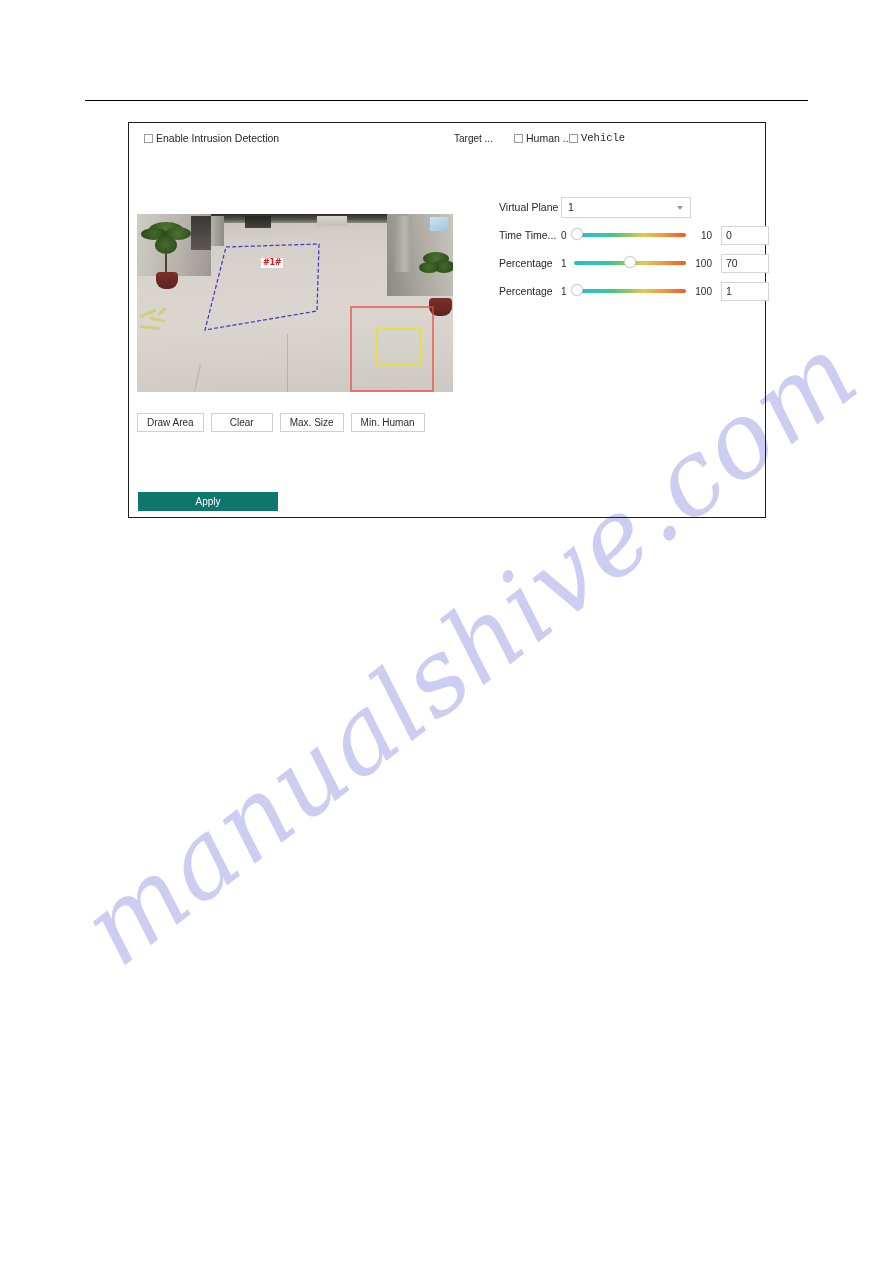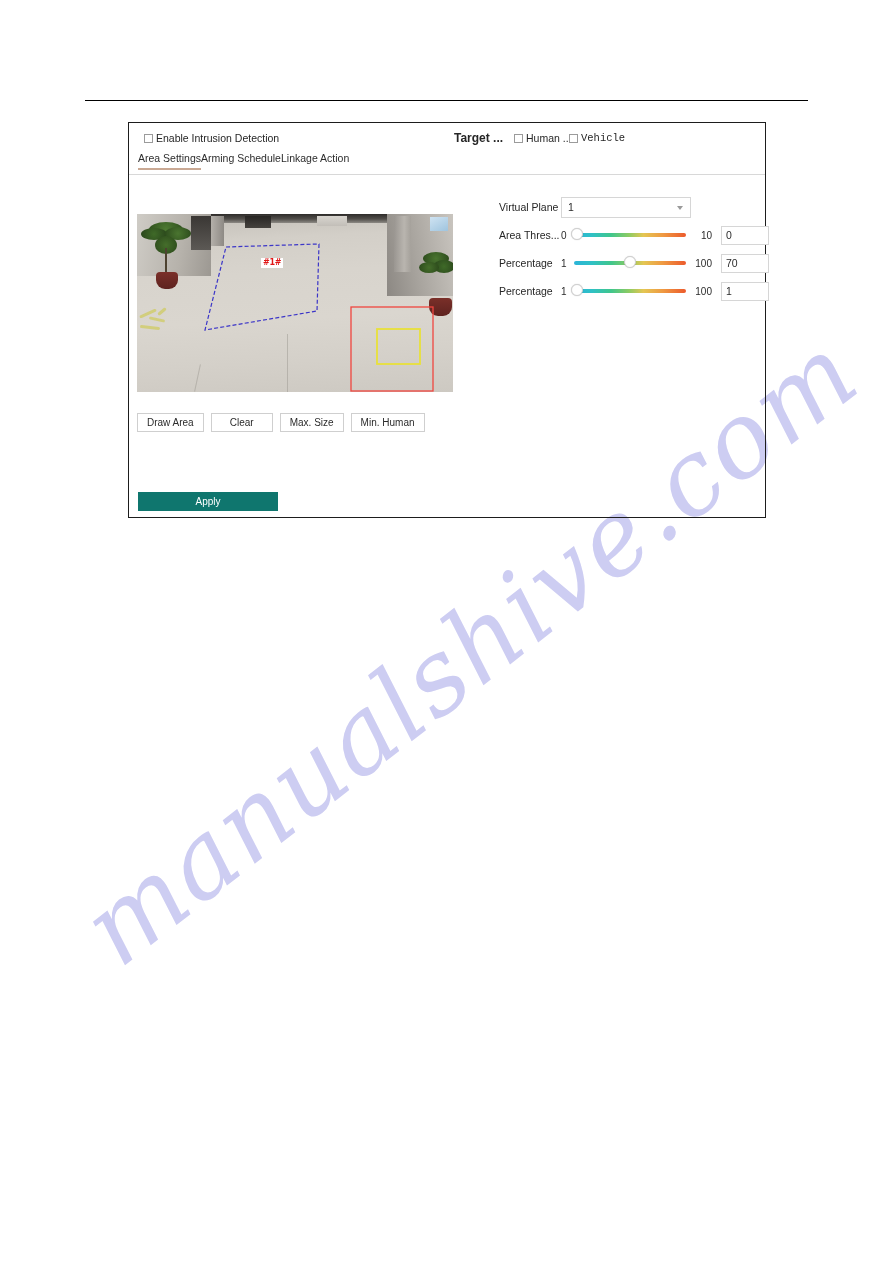--- a/index.html
+++ b/index.html
@@ -86,23 +86,22 @@
     border: 1px solid #9b9b9b;
     background: #ffffff;
     box-sizing: border-box;
     flex: none;
     display: inline-block;
   }
   #enable-row { margin-left: 15px; }
   #target-label {
     position: absolute;
     left: 325px;
-    font-size: 12px;
+    font-size: 10px;
     color: #262626;
-    font-weight: bold;
   }
   #chk-human { position: absolute; left: 385px; }
   #chk-vehicle { position: absolute; left: 440px; font-family: Liberation Mono, monospace; }
 
   
   .tabs {
     position: absolute;
     left: 0;
     top: 29px;
     width: 100%;
@@ -416,25 +415,20 @@
       <span class="chk"></span>
       <span>Human ...</span>
     </label>
 
     <label class="chk-wrap" id="chk-vehicle">
       <span class="chk"></span>
       <span>Vehicle</span>
     </label>
   </div>
 
-  <div class="tabs">
-    <div class="tab active" id="tab-0">Area Settings</div>
-    <div class="tab" id="tab-1">Arming Schedule</div>
-    <div class="tab" id="tab-2">Linkage Action</div>
-  </div>
 
   <div id="video-wrap">
     <div id="video">
 
       <div class="scene-floor"></div>
       <div class="ceiling"></div>
       <div class="wall-left"></div>
       <div class="door-left"></div>
       <div class="pillar-left"></div>
       <div class="far-door"></div>
@@ -493,21 +487,21 @@
 
     <div class="ctrl-row">
       <span class="ctrl-label">Virtual Plane</span>
       <div class="select-box">
         <span>1</span>
         <span class="select-caret"></span>
       </div>
     </div>
 
     <div class="ctrl-row">
-      <span class="ctrl-label">Area Thres...</span>
+      <span class="ctrl-label">Time Time...</span>
       <span class="slider-min">0</span>
       <div class="slider">
         <div class="slider-track"></div>
         <div class="slider-knob" style="left:3px;"></div>
       </div>
       <span class="slider-max">10</span>
       <div class="num-box">0</div>
     </div>
 
     <div class="ctrl-row">

